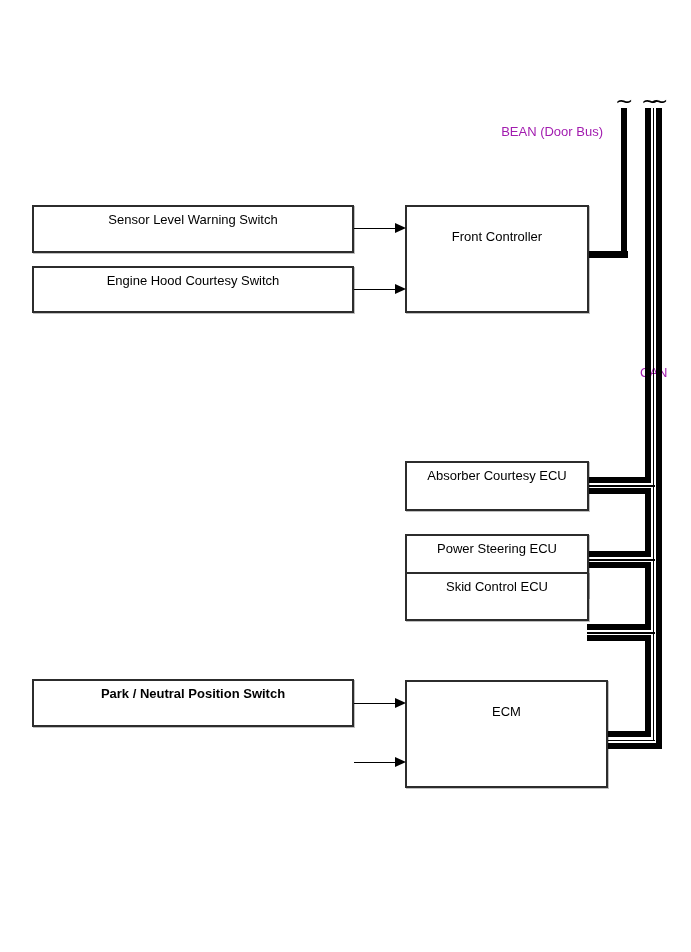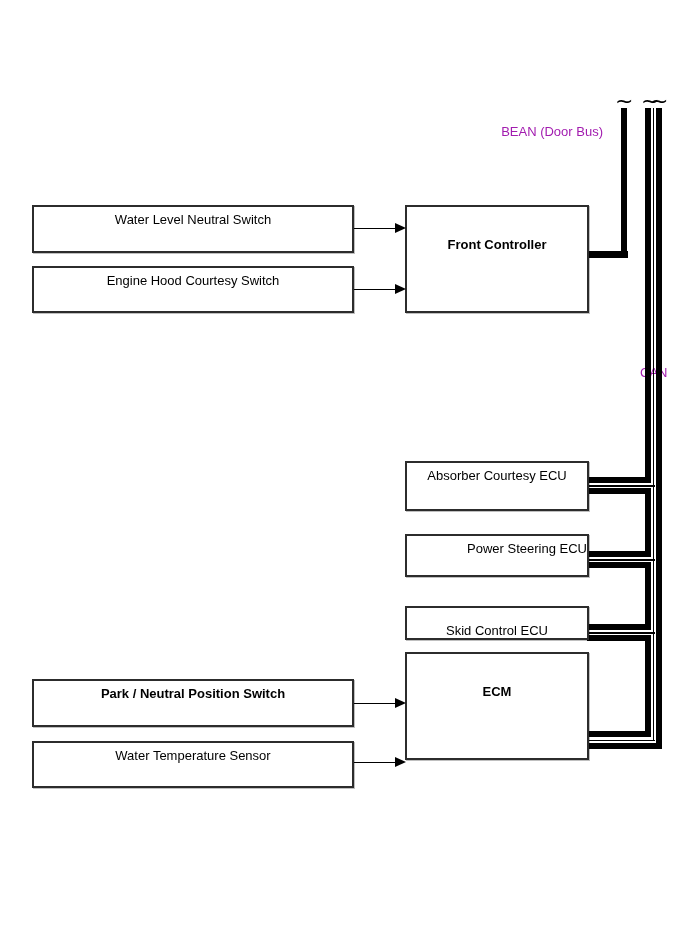--- a/index.html
+++ b/index.html
@@ -17,21 +17,21 @@
     border:2px solid #2c2c2c;
     background:#ffffff;
     display:flex;
     justify-content:center;
     font-size:13px;
     line-height:15px;
     color:#000;
     box-shadow:1px 1px 0 rgba(0,0,0,0.25);
   }
   .pad-s{padding-top:5px;}
-  .pad-l{padding-top:30px;font-weight:bold;}
+  .pad-l{padding-top:22px;}
   .wire{position:absolute;background:#000;}
   .arrow{position:absolute;height:10px;}
   .arrow .shaft{position:absolute;left:0;top:4.5px;height:1px;background:#000;}
   .arrow .head{
     position:absolute;right:0;top:0;width:0;height:0;
     border-left:11px solid #000;
     border-top:5px solid transparent;
     border-bottom:5px solid transparent;
   }
   .tilde{
@@ -81,45 +81,42 @@
 
   <div class="wire" style="left:587px;top:624px;width:64px;height:6px;"></div>
   <div class="wire" style="left:587px;top:632px;width:67.5px;height:1.5px;"></div>
   <div class="wire" style="left:587px;top:635px;width:64px;height:6px;"></div>
 
   <div class="wire" style="left:587px;top:731px;width:64px;height:6px;"></div>
   <div class="wire" style="left:587px;top:739.5px;width:67.5px;height:1.5px;"></div>
   <div class="wire" style="left:587px;top:743px;width:75px;height:6px;"></div>
 
   <div class="box pad-s" style="left:32px;top:205px;width:322px;height:48px;">
-    <span>Water Level Neutral Switch</span>
+    <span>Sensor Level Warning Switch</span>
   </div>
   <div class="box pad-s" style="left:32px;top:266px;width:322px;height:47px;text-align:center;">
     <span>Engine Hood Courtesy Switch</span>
   </div>
   <div class="box pad-s" style="left:32px;top:679px;width:322px;height:48px;font-weight:bold;">
     <span>Park / Neutral Position Switch</span>
-  </div>
-  <div class="box pad-s" style="left:32px;top:741px;width:322px;height:47px;">
-    <span>Water Temperature Sensor</span>
   </div>
 
   <div class="box pad-l" style="left:405px;top:205px;width:184px;height:108px;">
     <span>Front Controller</span>
   </div>
   <div class="box pad-s" style="left:405px;top:461px;width:184px;height:50px;">
     <span>Absorber Courtesy ECU</span>
   </div>
-  <div class="box pad-s" style="left:405px;top:534px;width:184px;height:43px;justify-content:flex-end;">
+  <div class="box pad-s" style="left:405px;top:534px;width:184px;height:64px;">
     <span>Power Steering ECU</span>
   </div>
-  <div class="box pad-s" style="left:405px;top:606px;width:184px;height:34px;align-items:flex-end;">
+  <div class="box pad-s" style="left:405px;top:572px;width:184px;height:49px;">
     <span>Skid Control ECU</span>
   </div>
-  <div class="box pad-l" style="left:405px;top:652px;width:184px;height:108px;">
+  <div class="box pad-l" style="left:405px;top:680px;width:203px;height:108px;">
     <span>ECM</span>
   </div>
 
   <div class="arrow" style="left:354px;top:223px;width:52px;">
     <div class="shaft" style="width:42px;"></div>
     <div class="head"></div>
   </div>
   <div class="arrow" style="left:354px;top:284px;width:52px;">
     <div class="shaft" style="width:42px;"></div>
     <div class="head"></div>

